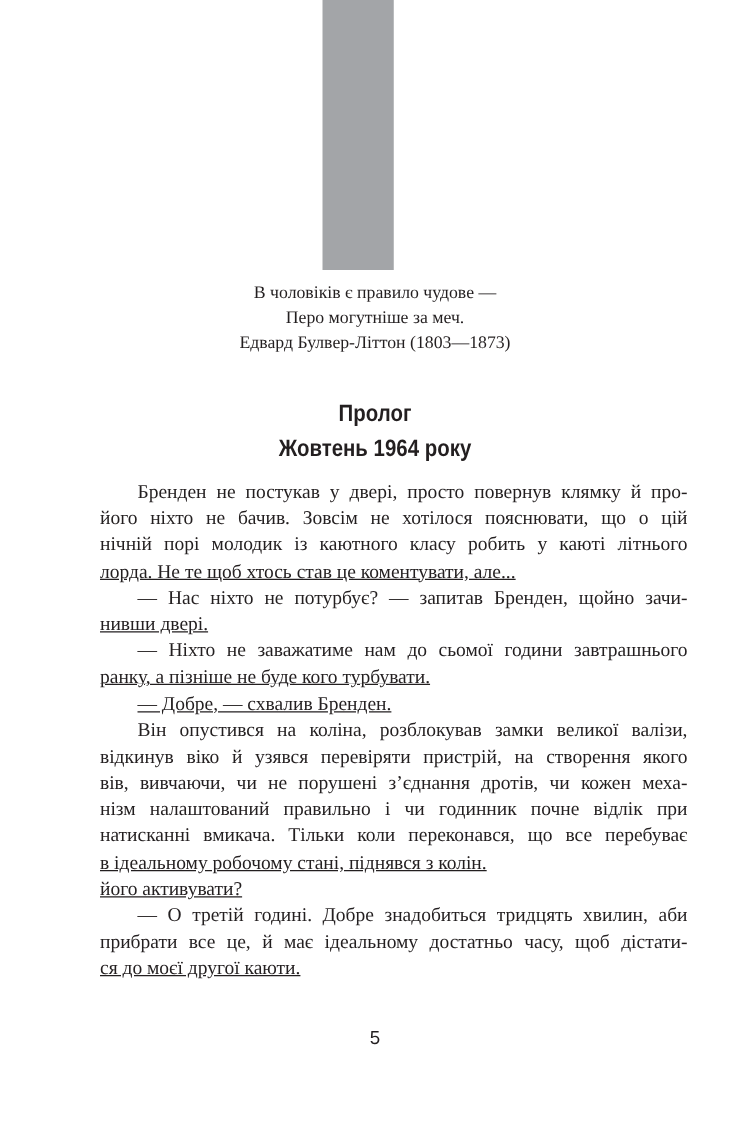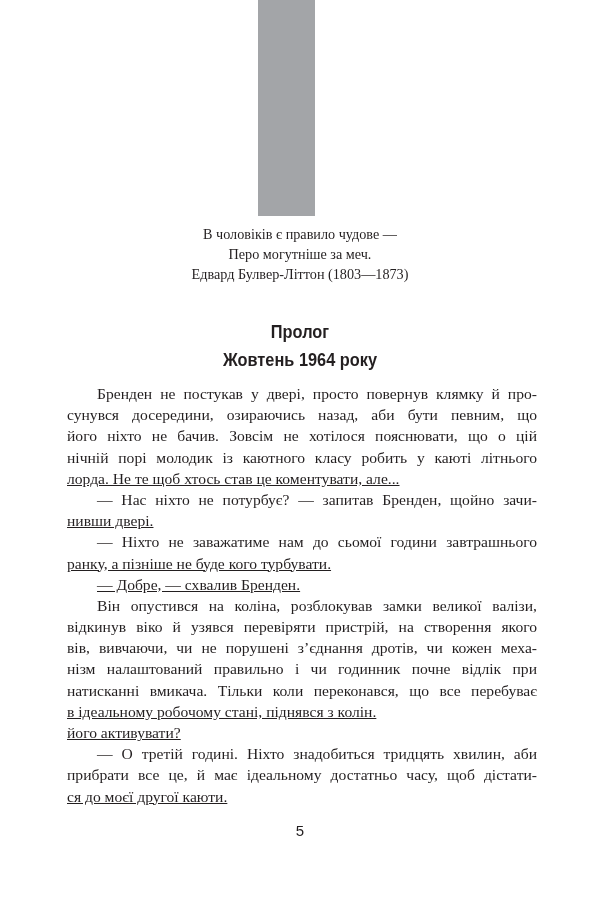--- a/index.html
+++ b/index.html
@@ -5,21 +5,21 @@
     html, body { margin: 0; padding: 0; background: #ffffff; }
     body { width: 600px; height: 900px; position: relative; overflow: hidden; color: #231f20; }
     .page { position: absolute; left: 0; top: 0; width: 540px; height: 900px; background: #fff; }
     .grey-bar { position: absolute; left: 258px; top: 0; width: 57px; height: 216px; background: #a3a5a8; }
     .epigraph { position: absolute; left: 150px; top: 224px; width: 300px; text-align: center;
       font-family: "Liberation Serif", "DejaVu Serif", serif; font-size: 14.2px; line-height: 20px; }
     .epigraph .author { }
     .chapter { position: absolute; left: 150px; top: 318px; width: 300px; text-align: center;
       font-family: "Liberation Sans", "DejaVu Sans", sans-serif; font-weight: bold; font-size: 19px; line-height: 28px;
       transform: scaleX(0.86); transform-origin: center; }
-    .body-text { position: absolute; left: 67px; top: 383px; width: 470px;
+    .body-text { position: absolute; left: 80px; top: 383px; width: 470px;
       font-family: "Liberation Serif", "DejaVu Serif", serif; font-size: 15.6px; line-height: 21.2px; }
     .line { display: block; white-space: nowrap; text-align: justify; text-align-last: justify; height: 21.2px; }
     .line.last { text-align-last: left; text-decoration: underline; }
     .line.indent { padding-left: 30px; }
     .page-number { position: absolute; left: 280px; top: 822px; width: 40px; text-align: center;
       font-family: "Liberation Sans", "DejaVu Sans", sans-serif; font-size: 15px; }
   </style>
 </head>
 <body>
 
@@ -32,35 +32,34 @@
     <div class="author">Едвард Булвер-Літтон (1803—1873)</div>
   </div>
 
   <div class="chapter">
     <div>Пролог</div>
     <div>Жовтень 1964 року</div>
   </div>
 
   <div class="body-text">
     <span class="line indent">Бренден не постукав у двері, просто повернув клямку й про-</span>
-    <span class="line">сунувся досередини, озираючись назад, аби бути певним, що</span>
     <span class="line">його ніхто не бачив. Зовсім не хотілося пояснювати, що о цій</span>
     <span class="line">нічній порі молодик із каютного класу робить у каюті літнього</span>
     <span class="line last">лорда. Не те щоб хтось став це коментувати, але...</span>
     <span class="line indent">— Нас ніхто не потурбує? — запитав Бренден, щойно зачи-</span>
     <span class="line last">нивши двері.</span>
     <span class="line indent">— Ніхто не заважатиме нам до сьомої години завтрашнього</span>
     <span class="line last">ранку, а пізніше не буде кого турбувати.</span>
     <span class="line indent last">— Добре, — схвалив Бренден.</span>
     <span class="line indent">Він опустився на коліна, розблокував замки великої валізи,</span>
     <span class="line">відкинув віко й узявся перевіряти пристрій, на створення якого</span>
     <span class="line">вів, вивчаючи, чи не порушені з’єднання дротів, чи кожен меха-</span>
     <span class="line">нізм налаштований правильно і чи годинник почне відлік при</span>
     <span class="line">натисканні вмикача. Тільки коли переконався, що все перебуває</span>
     <span class="line last">в ідеальному робочому стані, піднявся з колін.</span>
     <span class="line last">його активувати?</span>
-    <span class="line indent">— О третій годині. Ніхто знадобиться тридцять хвилин, аби</span>
+    <span class="line indent">— О третій годині. Добре знадобиться тридцять хвилин, аби</span>
     <span class="line">прибрати все це, й має ідеальному достатньо часу, щоб дістати-</span>
     <span class="line last">ся до моєї другої каюти.</span>
   </div>
 
   <div class="page-number">5</div>
 </div>
 
 </body></html>

